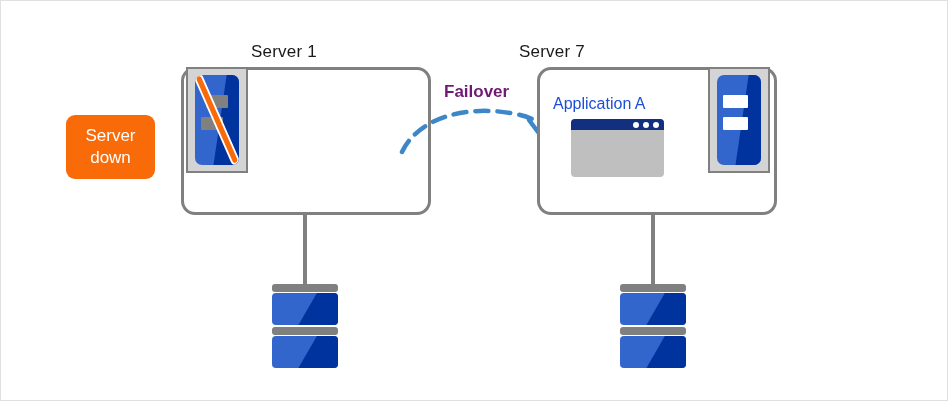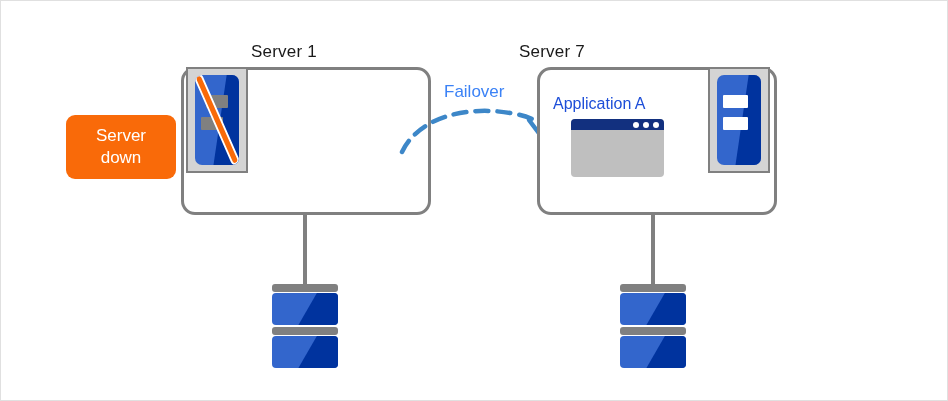--- a/index.html
+++ b/index.html
@@ -149,30 +149,31 @@
   .disk-label {
     font-size: 17px;
     color: #1a1a1a;
     text-align: center;
     white-space: nowrap;
   }
 
   
   .failover-label {
     font-size: 17px;
-    color: #3b82f6;
-    white-space: nowrap;
+    color: #701a75;
+    white-space: nowrap;
+    font-weight: bold;
   }
 </style>
 </head>
 <body>
 
 <div id="canvas">
 
-  <div class="abs down-badge" style="left:65px; top:114px; width:110px; height:64px;">
+  <div class="abs down-badge" style="left:65px; top:114px; width:89px; height:64px;">
     <span>Server</span>
     <span>down</span>
   </div>
 
   <div class="abs node-title" style="left:250px; top:41px; width:200px;">Server 1</div>
 
   <div class="abs server-box" style="left:180px; top:66px; width:250px; height:148px;"></div>
 
   <div class="abs machine" style="left:185px; top:66px; width:62px; height:106px;">
     <div class="machine-inner">

